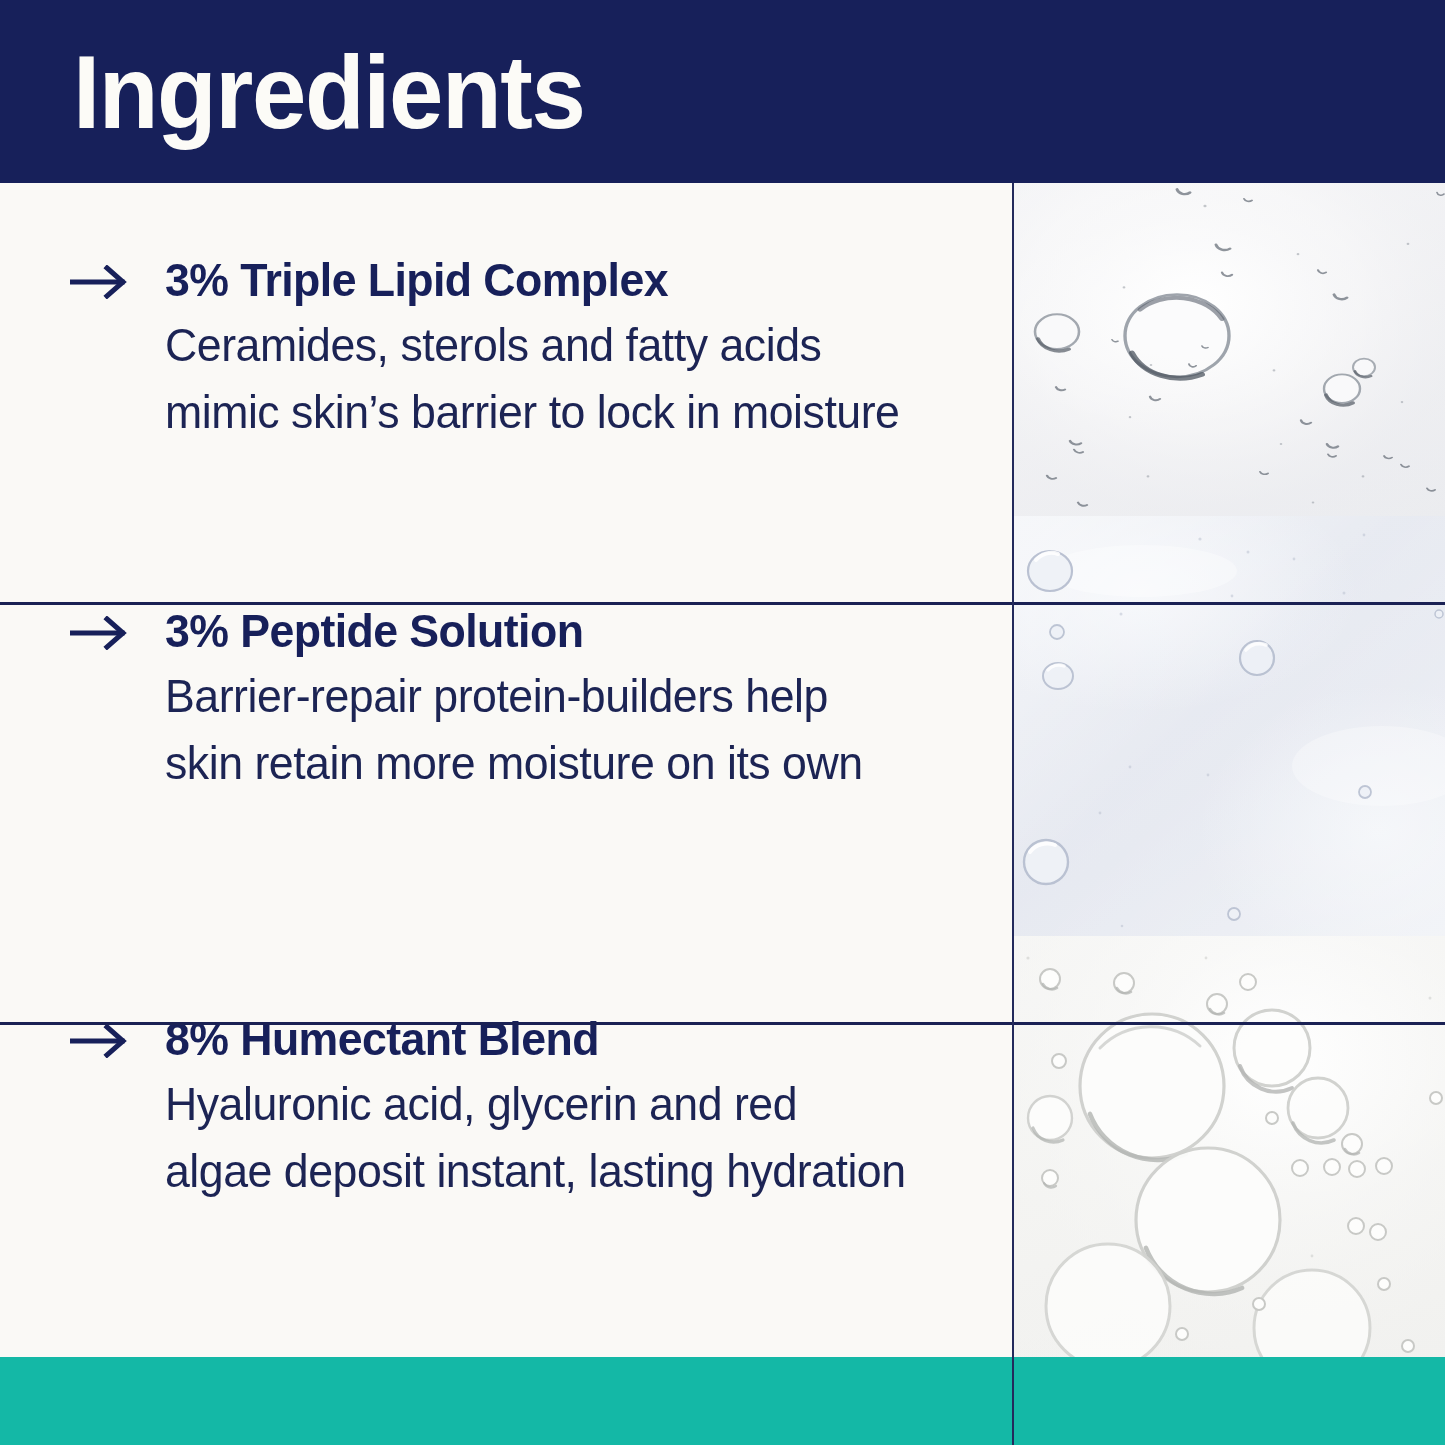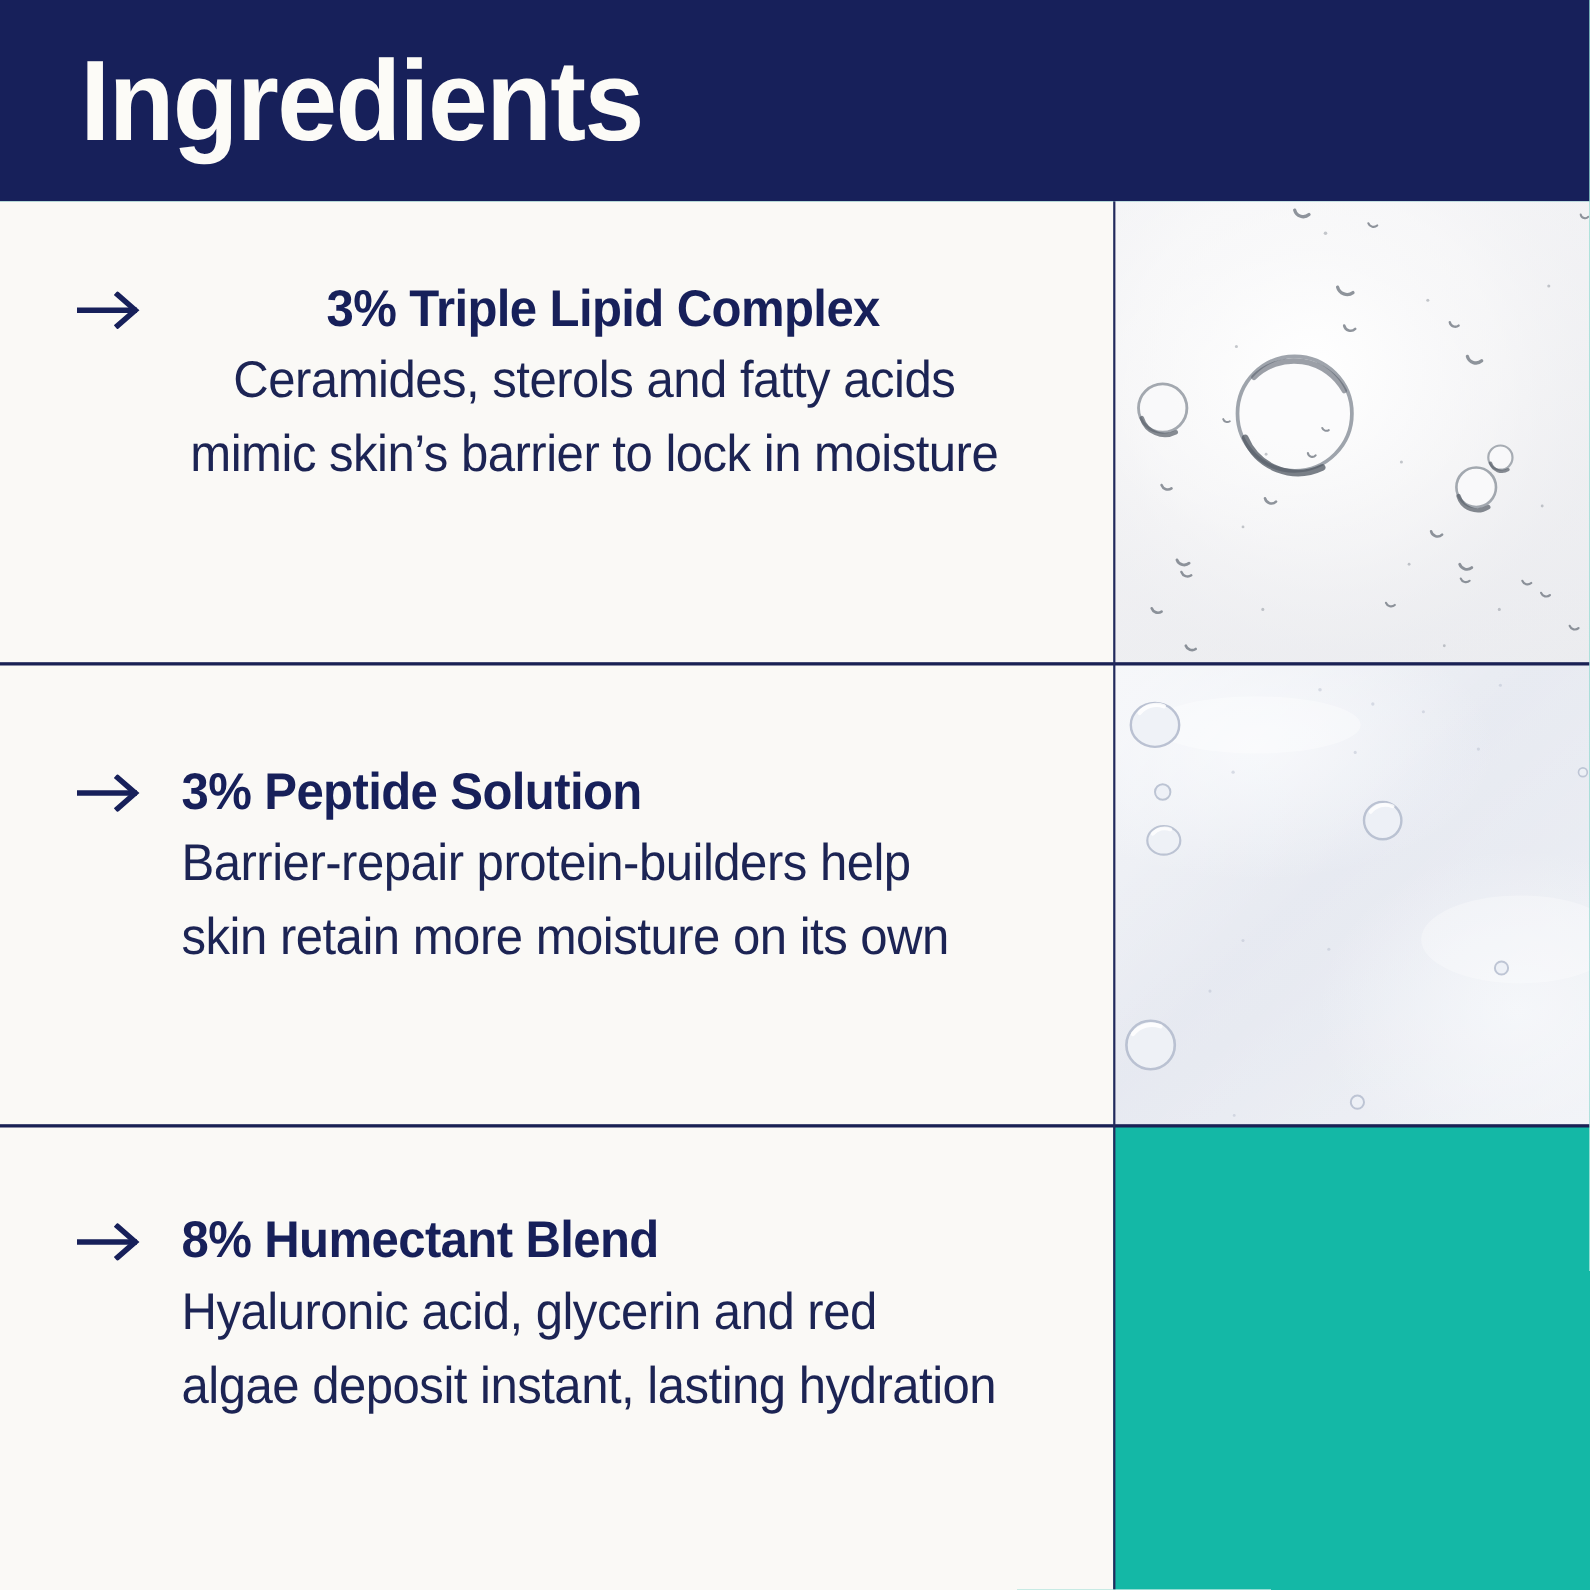--- a/index.html
+++ b/index.html
@@ -46,23 +46,23 @@
     left: 0; top: 183px;
     width: 1445px;
     height: 1262px;
   }
 
   .row {
     position: relative;
     width: 1445px;
     display: flex;
   }
-  .row-1 { height: 421px; text-align: center; }
+  .row-1 { height: 333px; }
   .row-2 { height: 420px; }
-  .row-3 { height: 421px; flex-direction: column; }
+  .row-3 { height: 421px; }
 
   .row-divider {
     position: absolute;
     left: 0;
     width: 1445px;
     height: 3px;
     background: #1A2154;
     z-index: 6;
   }
   .div-1 { top: 419px; }

